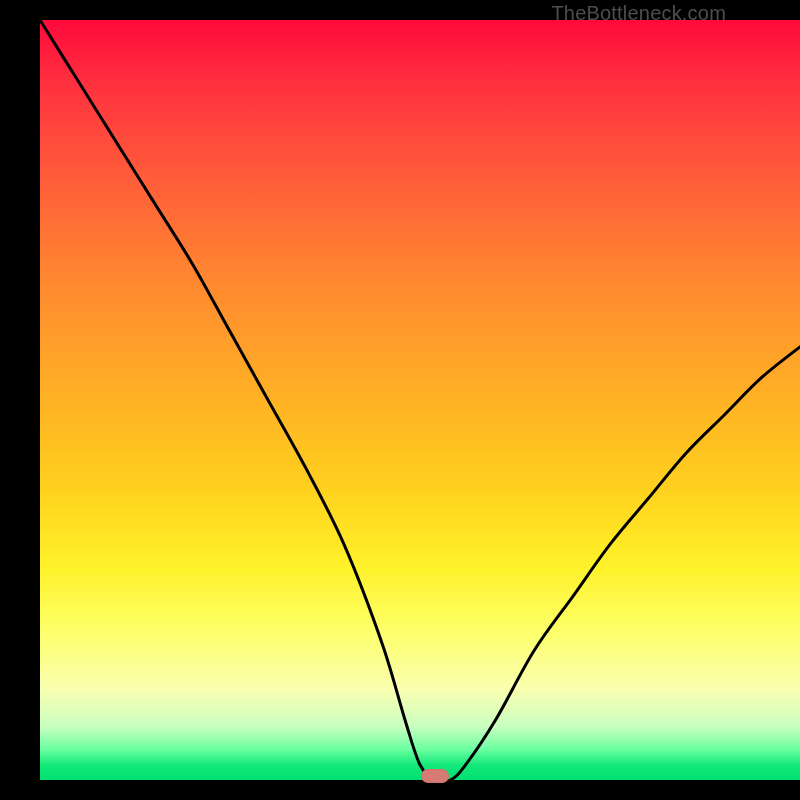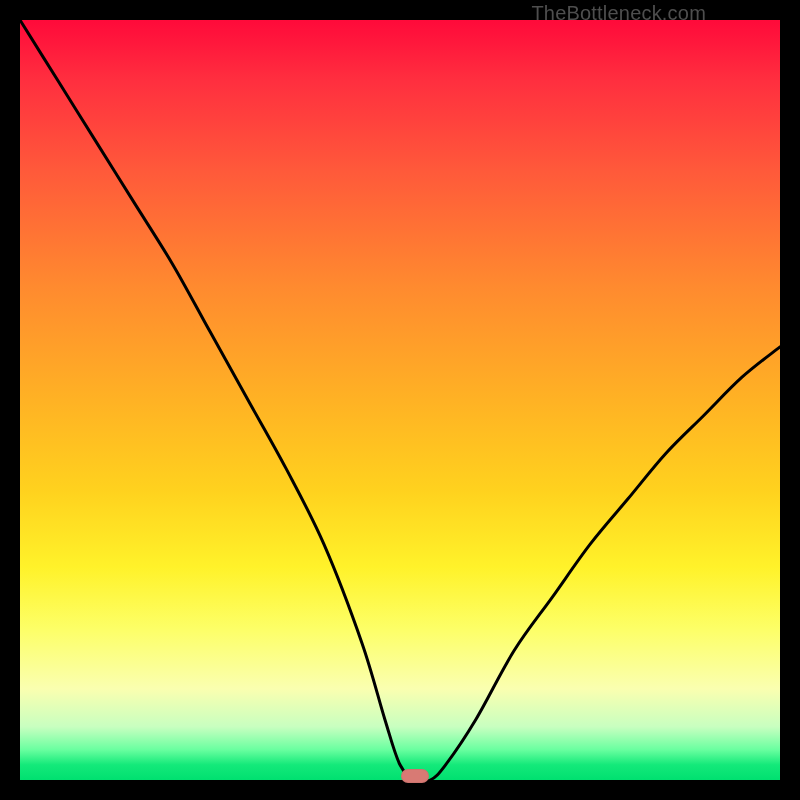--- a/index.html
+++ b/index.html
@@ -9,20 +9,21 @@
     height: 800px;
     background: #000;
     overflow: hidden;
     font-family: Arial, Helvetica, sans-serif;
   }
   .frame {
     position: relative;
     width: 728px;
     height: 800px;
     background: #000;
+    margin-left: 20px;
   }
   .plot-area {
     position: absolute;
     left: 20px;
     top: 20px;
     width: 760px;
     height: 760px;
     
     background: linear-gradient(
       to bottom,

